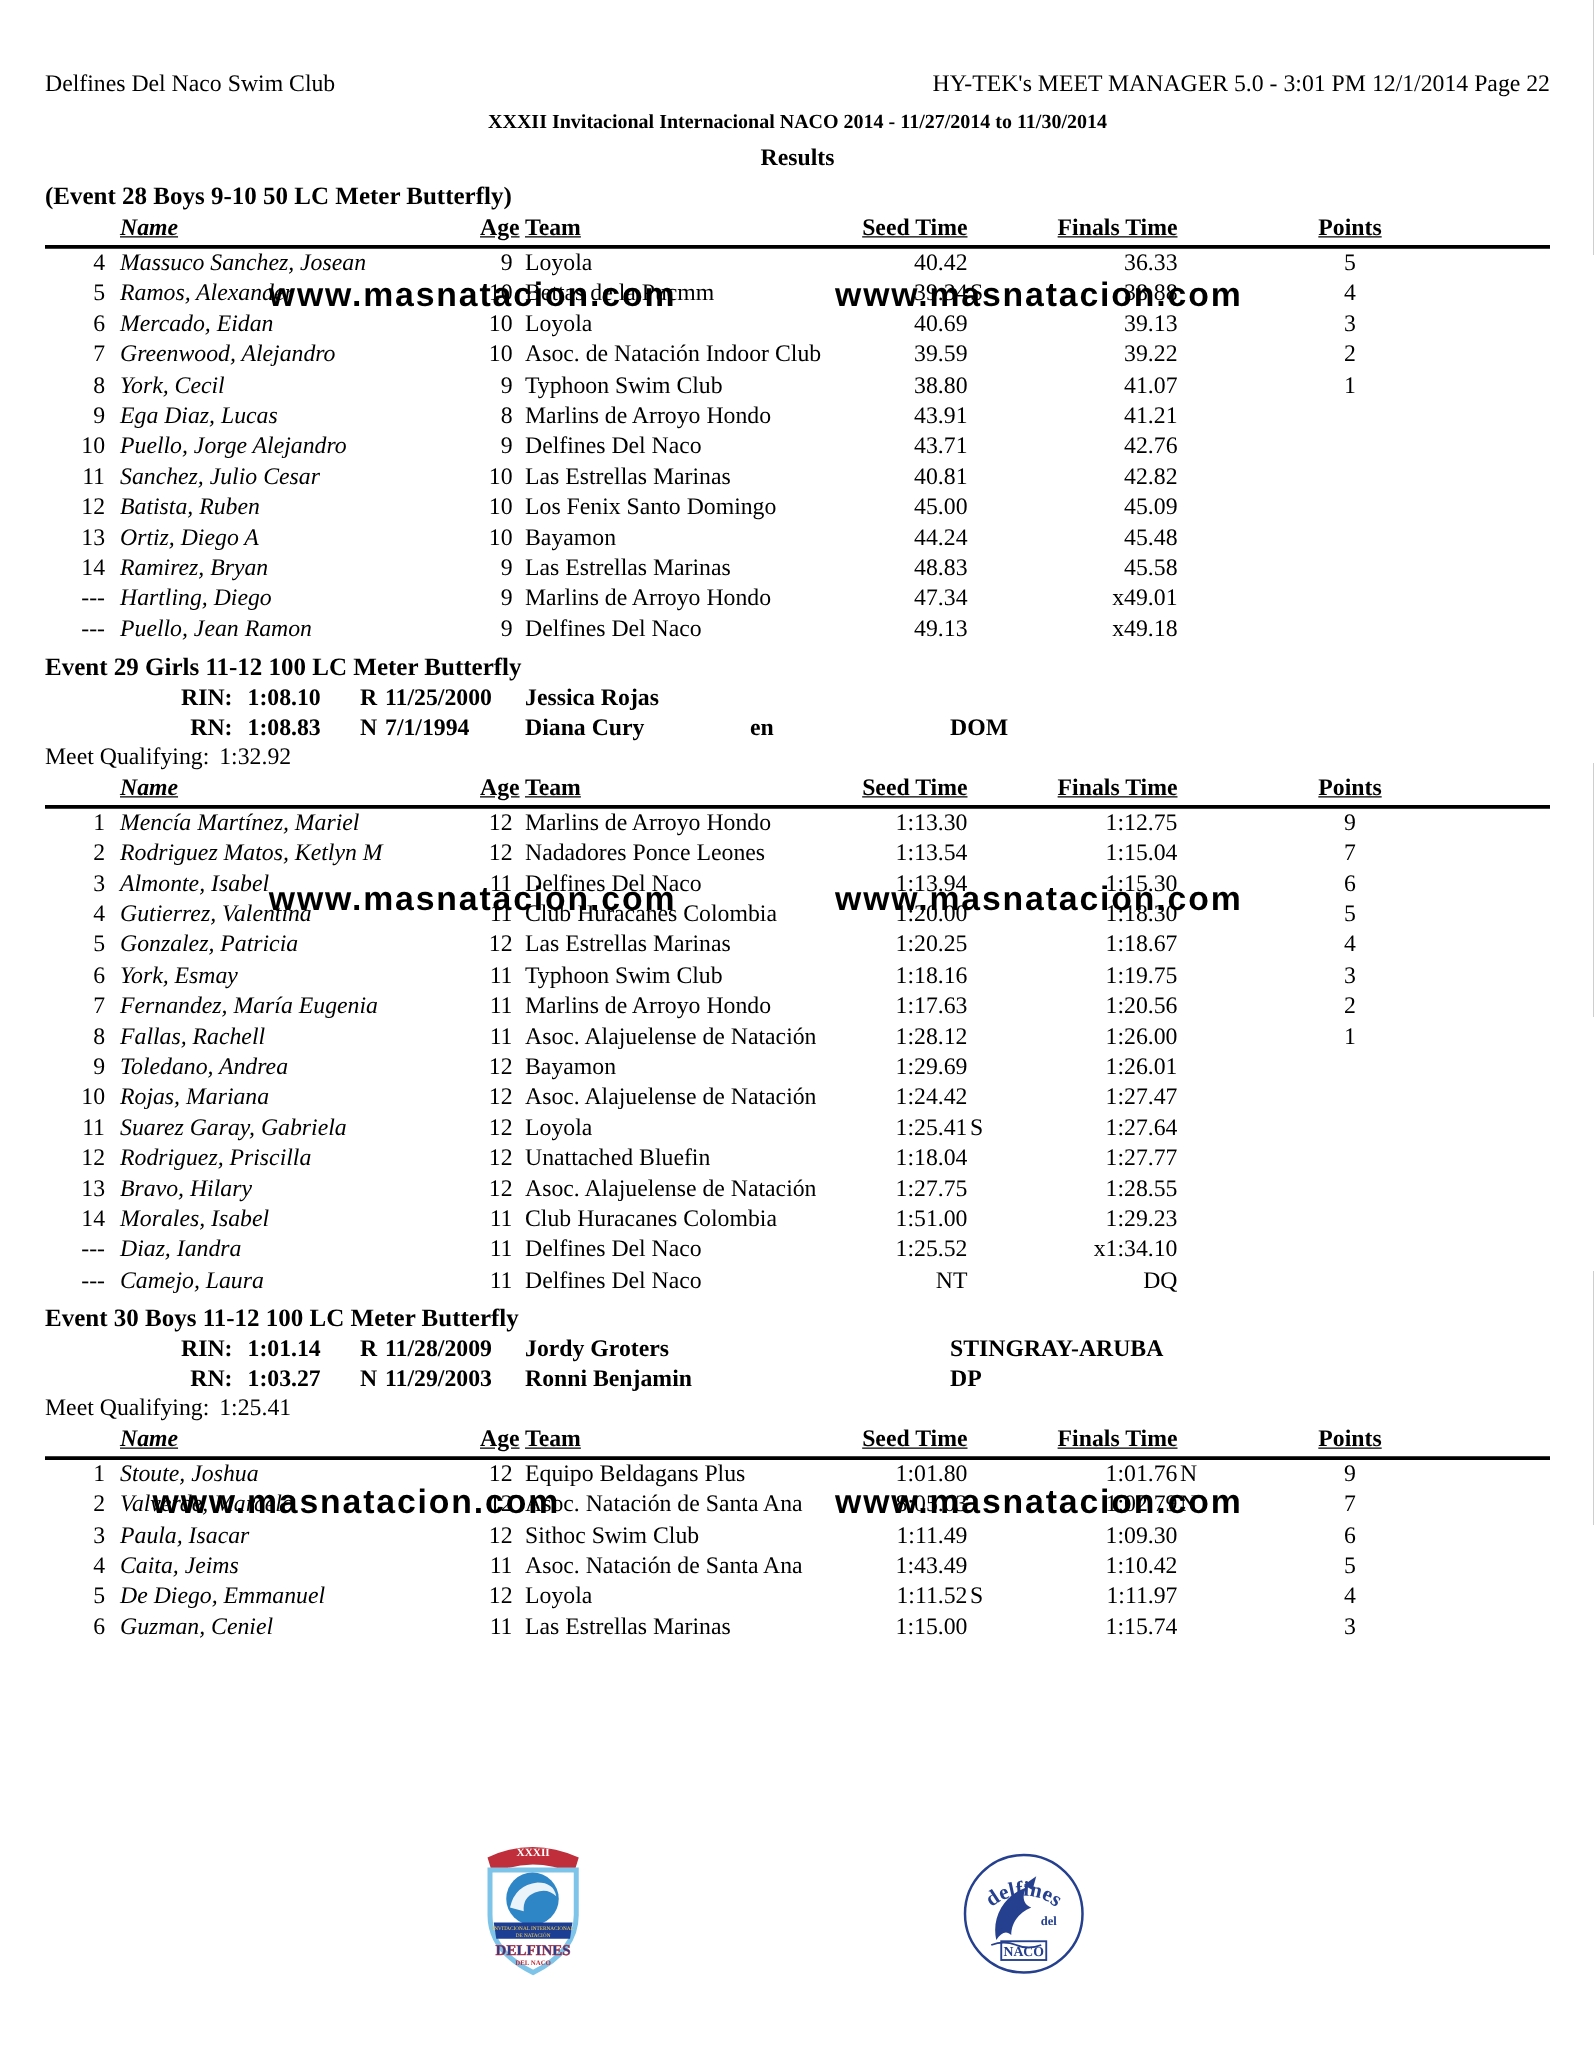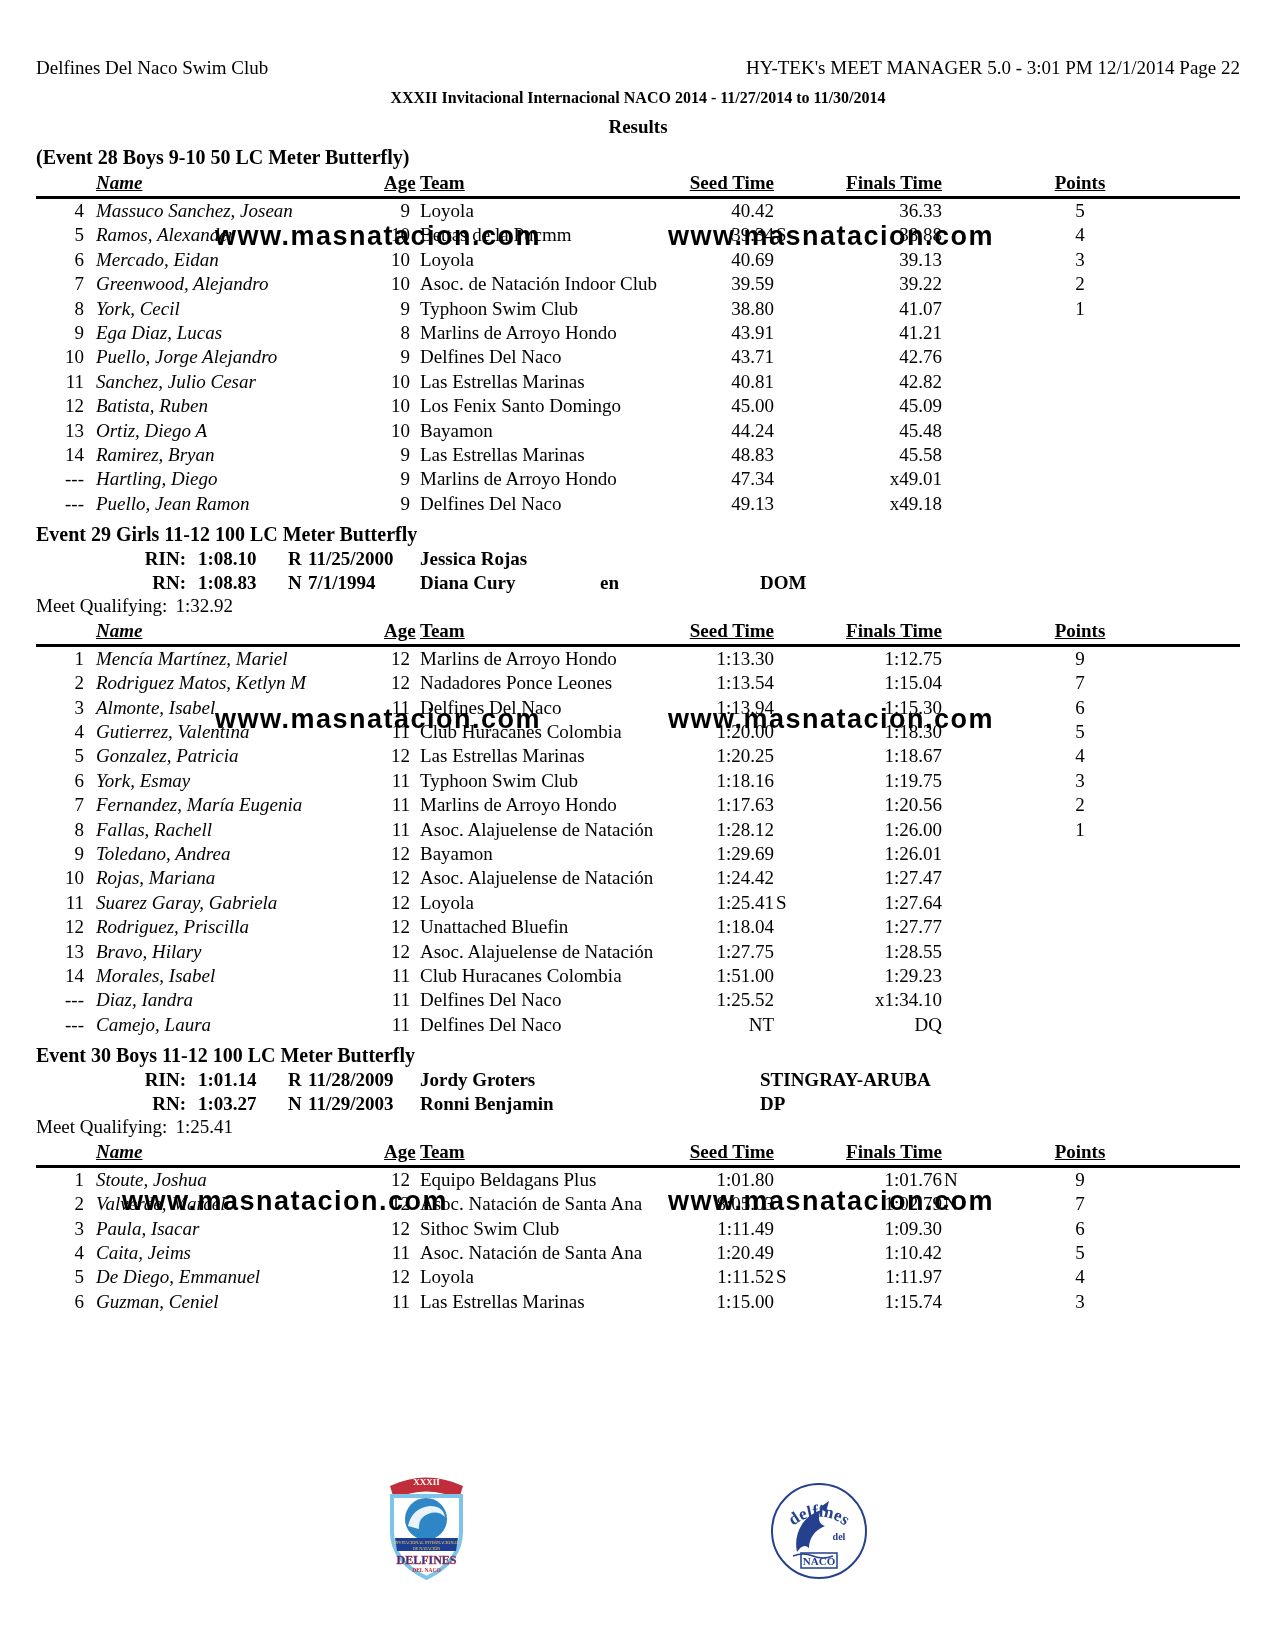--- a/index.html
+++ b/index.html
@@ -554,21 +554,21 @@
     <span class="c-finals">1:09.30</span>
     <span class="c-finalssuf"></span>
     <span class="c-points">6</span>
   </div>
 
   <div class="trow">
     <span class="c-place">4</span>
     <span class="c-name">Caita, Jeims</span>
     <span class="c-age">11</span>
     <span class="c-team">Asoc. Natación de Santa Ana</span>
-    <span class="c-seed">1:20.49</span>
+    <span class="c-seed">1:43.49</span>
     <span class="c-seedsuf"></span>
     <span class="c-finals">1:10.42</span>
     <span class="c-finalssuf"></span>
     <span class="c-points">5</span>
   </div>
 
   <div class="trow">
     <span class="c-place">5</span>
     <span class="c-name">De Diego, Emmanuel</span>
     <span class="c-age">12</span>

